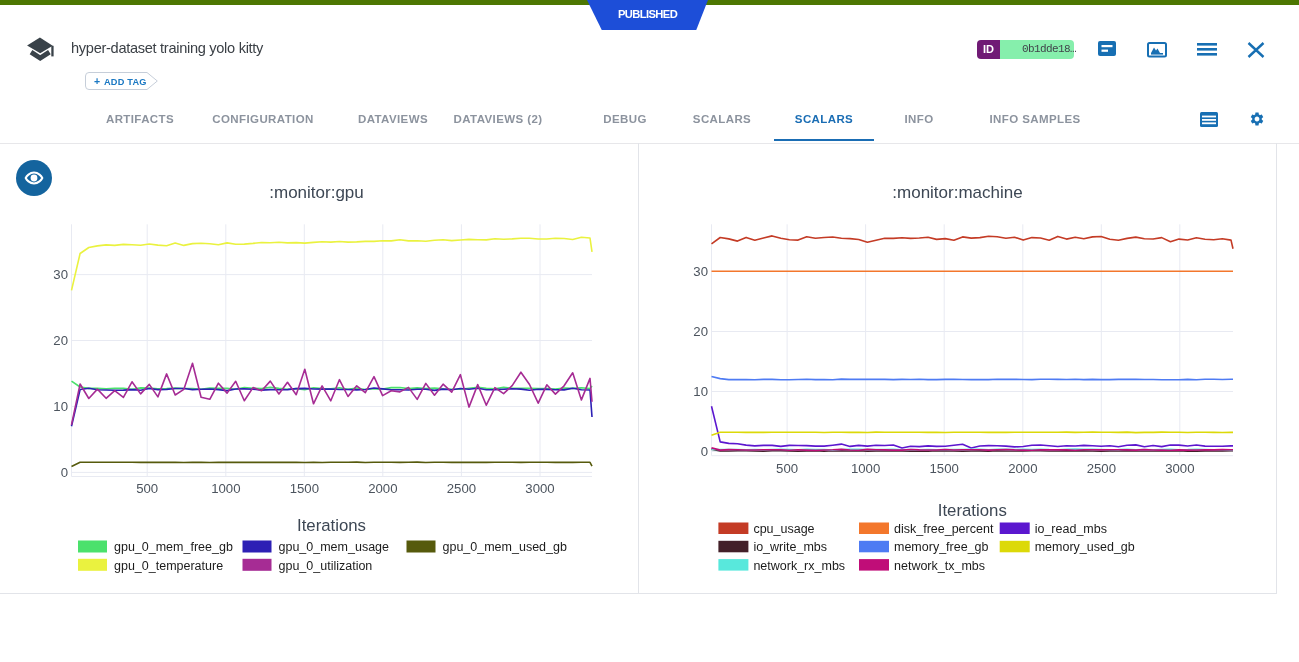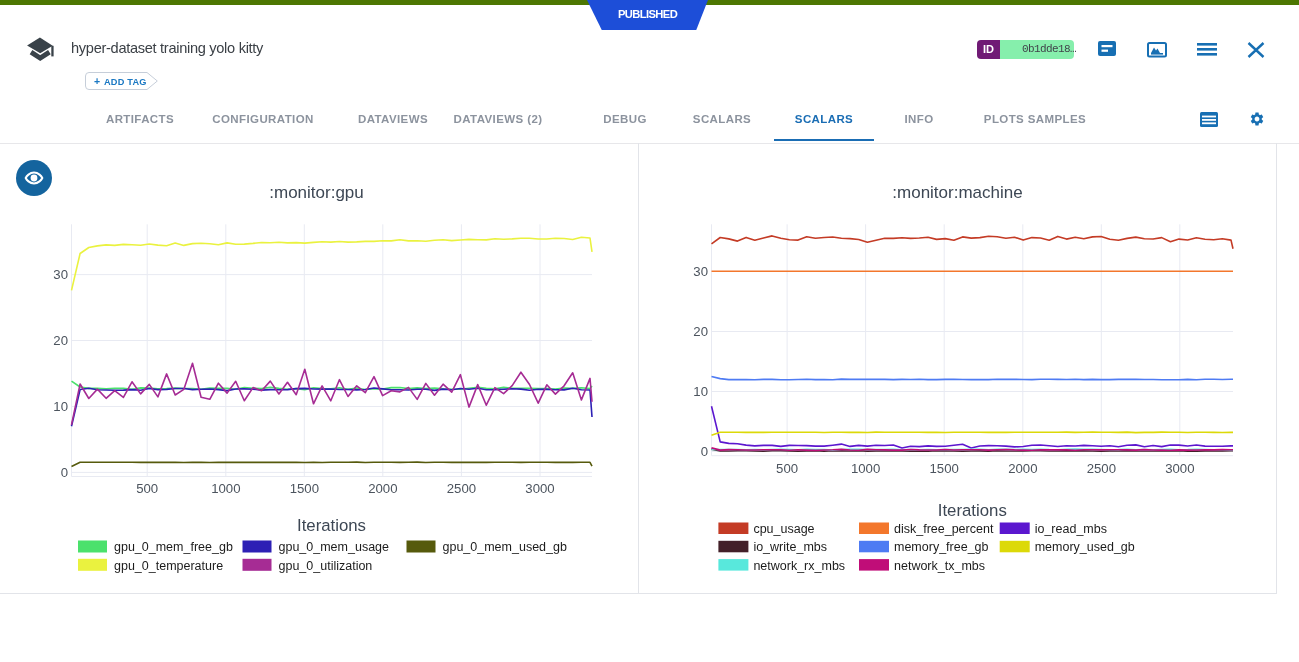--- a/index.html
+++ b/index.html
@@ -74,21 +74,21 @@
 
 <div class="tabs">
   <span class="tab" style="left:140px">ARTIFACTS</span>
   <span class="tab" style="left:263px">CONFIGURATION</span>
   <span class="tab" style="left:393px">DATAVIEWS</span>
   <span class="tab" style="left:498px">DATAVIEWS (2)</span>
   <span class="tab" style="left:625px">DEBUG</span>
   <span class="tab" style="left:722px">SCALARS</span>
   <span class="tab active" style="left:824px">SCALARS</span>
   <span class="tab" style="left:919px">INFO</span>
-  <span class="tab" style="left:1035px">PLOTS SAMPLES</span>
+  <span class="tab" style="left:1035px">INFO SAMPLES</span>
 </div>
 <div class="scalunder"></div>
 
 <svg class="hicon" style="left:1200px;top:112px" width="18" height="15" viewBox="0 0 18 15">
   <rect x="0" y="0" width="18" height="15" rx="1.5" fill="#176fb3"></rect>
   <rect x="2" y="3.6" width="14" height="1.8" fill="#fff"></rect>
   <rect x="2" y="7" width="14" height="1.8" fill="#fff"></rect>
   <rect x="2" y="10.4" width="14" height="1.8" fill="#fff"></rect>
 </svg>
 <svg class="hicon" style="left:1249px;top:111px" width="16" height="16" viewBox="0 0 24 24">

